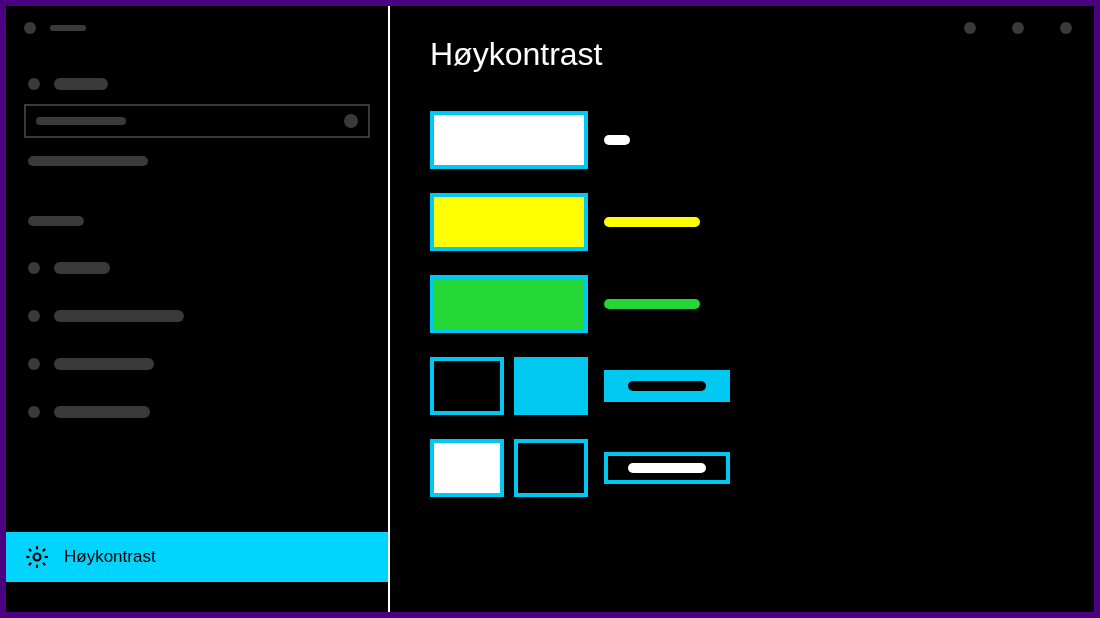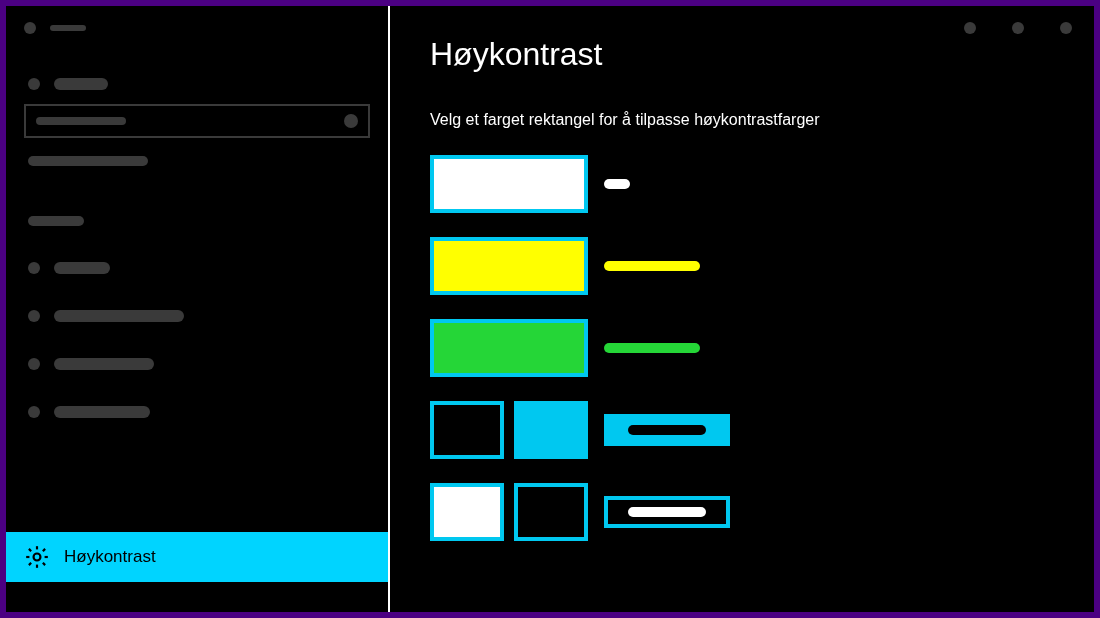--- a/index.html
+++ b/index.html
@@ -149,21 +149,20 @@
             <line x1="4.5" y1="19.5" x2="6.6" y2="17.4"></line>
             <line x1="17.4" y1="6.6" x2="19.5" y2="4.5"></line>
           </svg>
         </span>
         <span>Høykontrast</span>
       </div>
     </div>
 
     <div class="content">
       <div class="title">Høykontrast</div>
-      <div class="subtitle">Velg et farget rektangel for å tilpasse høykontrastfarger</div>
 
       <div class="swlist" id="swlist">
           <div class="swrow">
             <div class="swatch-wrap">
               <div class="swatch-full" style="background: rgb(255, 255, 255);"></div>
             </div>
             <div class="lbl-pill" style="background: rgb(255, 255, 255); width: 26px;"></div>
           </div>
           <div class="swrow">
             <div class="swatch-wrap">

